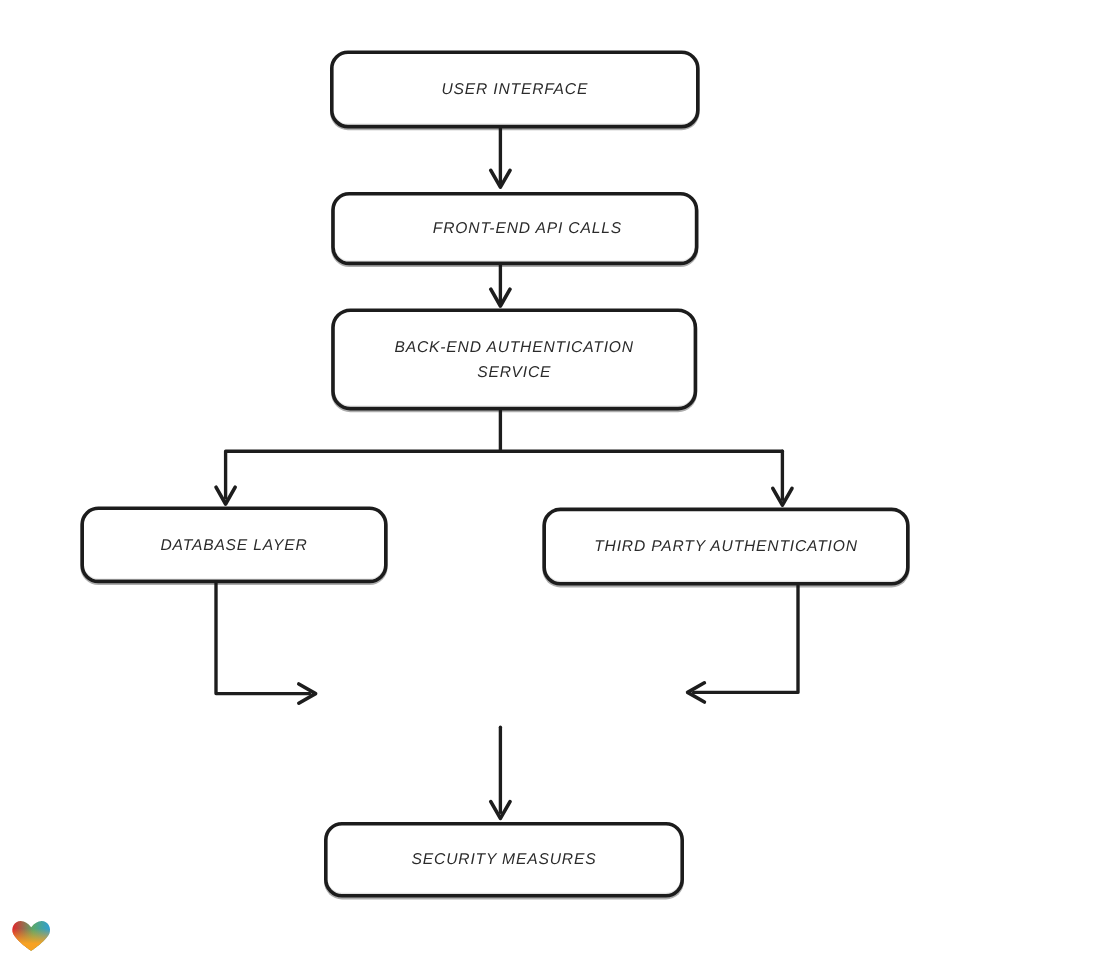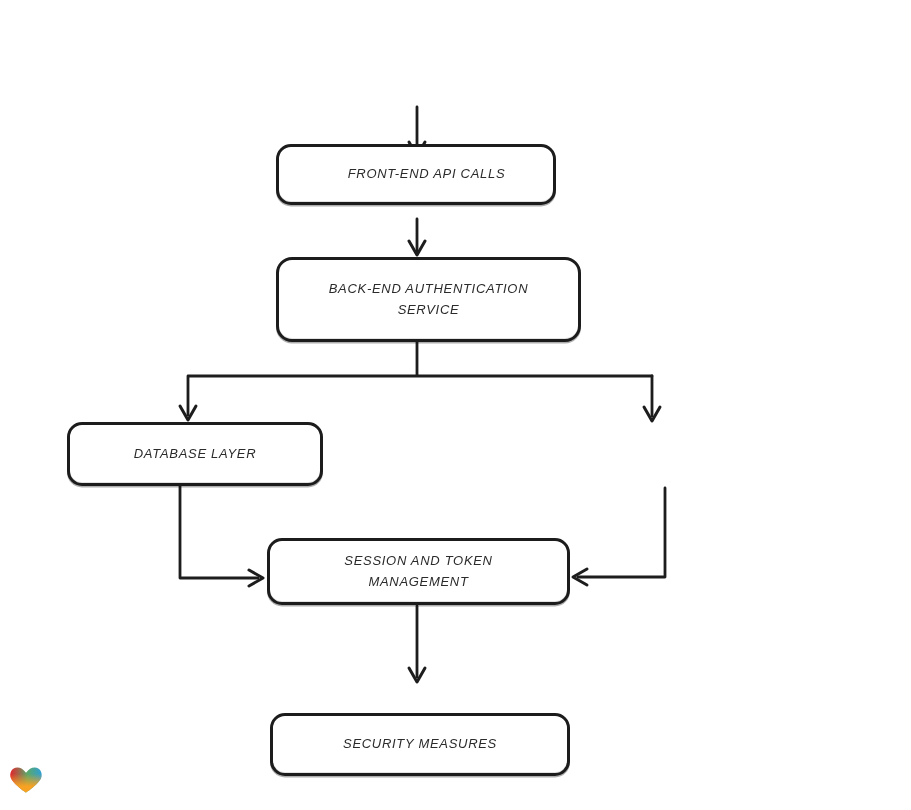--- a/index.html
+++ b/index.html
@@ -54,26 +54,26 @@
     font-size: 13px;
     font-style: italic;
     letter-spacing: 0.7px;
     line-height: 1.55;
     color: #2b2b2b;
     max-width: 252px;
     text-transform: uppercase;
   }
   
   .n-user-interface      { left: 275px; top: 42px;  width: 308px; height: 65px; }
-  .n-frontend-api        { left: 276px; top: 144px; width: 280px; height: 61px; padding-left: 21px; }
+  .n-frontend-api        { left: 276px; top: 160px; width: 306px; height: 61px; padding-left: 21px; }
   .n-backend-auth        { left: 276px; top: 257px; width: 305px; height: 85px; border-radius: 16px; }
   .n-database-layer      { left: 67px;  top: 422px; width: 256px; height: 64px; }
   .n-third-party-auth    { left: 452px; top: 423px; width: 306px; height: 65px; }
   .n-session-token       { left: 267px; top: 538px; width: 303px; height: 67px; }
-  .n-security-measures   { left: 270px; top: 713px; width: 300px; height: 63px; }
+  .n-security-measures   { left: 270px; top: 685px; width: 300px; height: 63px; }
   .n-backend-auth .node-label { max-width: 240px; }
   .n-session-token .node-label { max-width: 205px; }
   .logo {
     position: absolute;
     left: 8px;
     top: 761px;
     width: 36px;
     height: 36px;
     cursor: pointer;
   }
@@ -113,37 +113,40 @@
       <path class="edge" d="M665,488 V577 H578"></path>
       <polyline class="arrowhead" points="587,569 573,577 587,585"></polyline>
     </g>
 
     <g>
       <path class="edge" d="M417,606 V677"></path>
       <polyline class="arrowhead" points="409,668 417,682 425,668"></polyline>
     </g>
   </svg>
 
+  <div class="node n-user-interface">
+    <span class="node-label">USER INTERFACE</span>
+  </div>
 
   <div class="node n-frontend-api">
     <span class="node-label">FRONT-END API CALLS</span>
   </div>
 
   <div class="node n-backend-auth">
     <span class="node-label">BACK-END AUTHENTICATION SERVICE</span>
   </div>
 
   <div class="node n-database-layer">
     <span class="node-label">DATABASE LAYER</span>
   </div>
 
+  <div class="node n-third-party-auth">
+    <span class="node-label">THIRD PARTY AUTHENTICATION</span>
+  </div>
 
-  <div class="node n-session-token">
-    <span class="node-label">SESSION AND TOKEN MANAGEMENT</span>
-  </div>
 
   <div class="node n-security-measures">
     <span class="node-label">SECURITY MEASURES</span>
   </div>
 
   <svg class="logo" viewBox="0 0 24 24" xmlns="http://www.w3.org/2000/svg">
     <defs>
       <linearGradient id="heartBase" x1="0" y1="0" x2="1" y2="0">
         <stop offset="0%" stop-color="#e2252b"></stop>
         <stop offset="55%" stop-color="#5aa86a"></stop>

